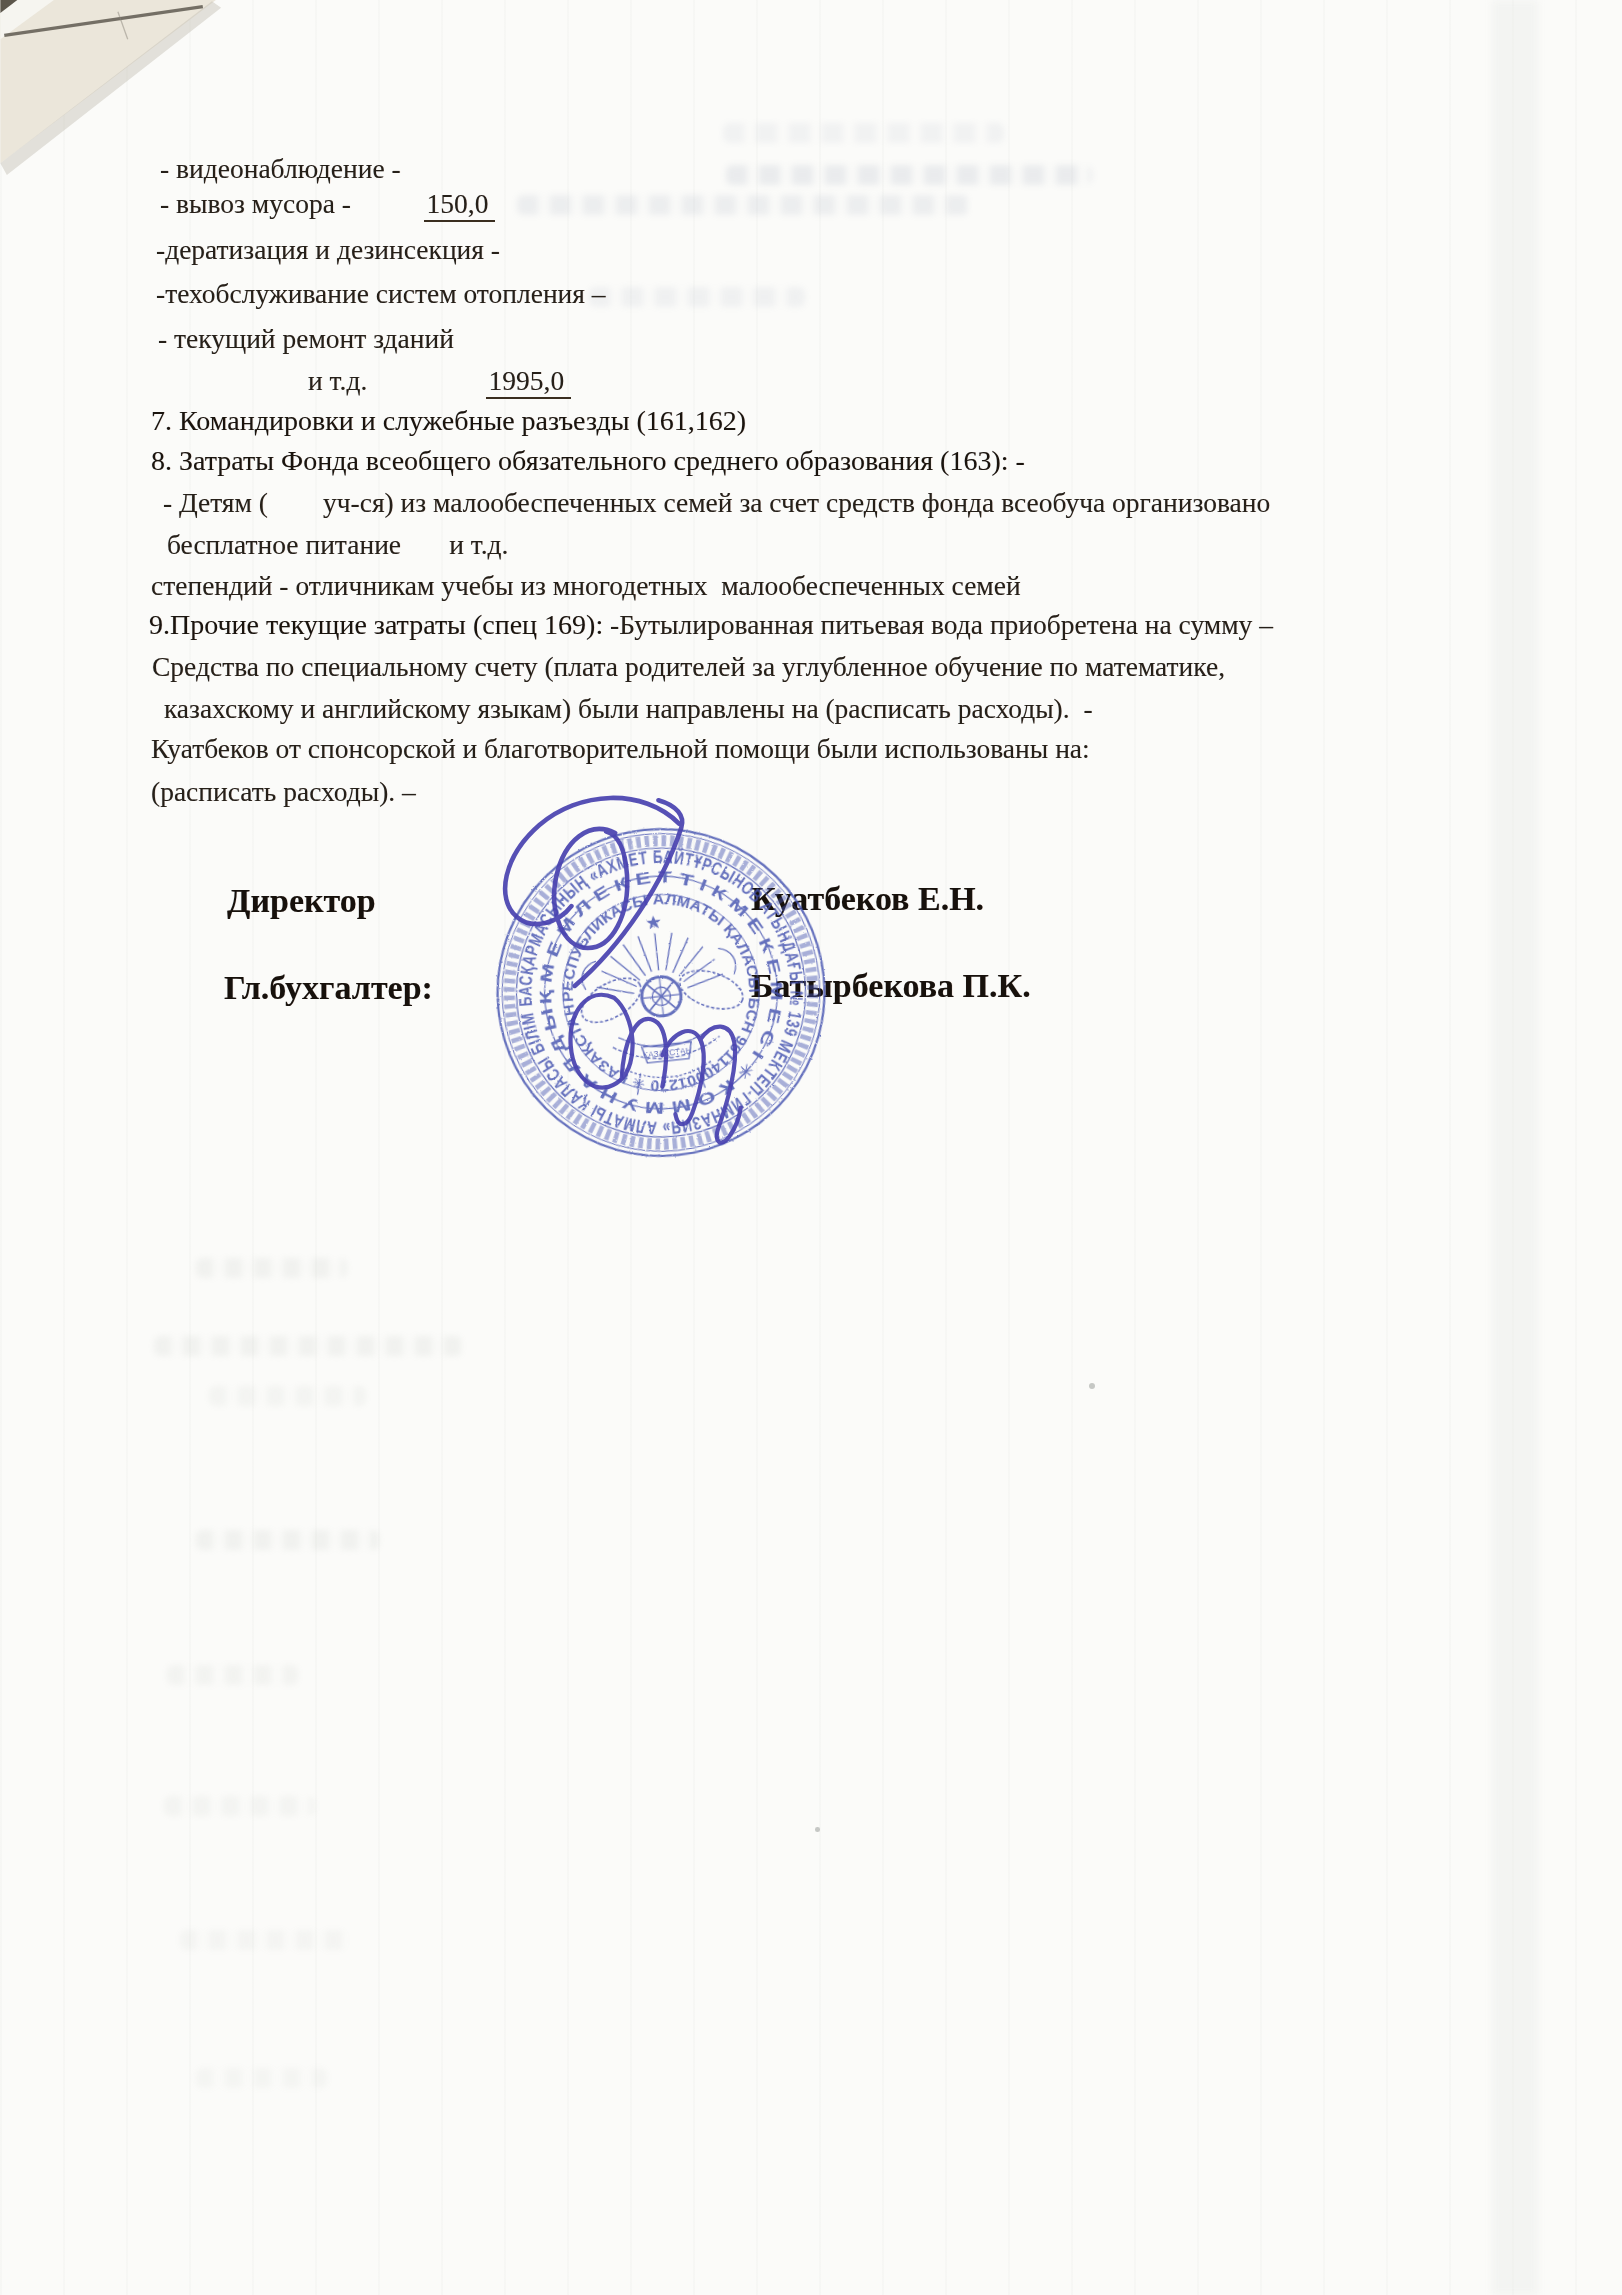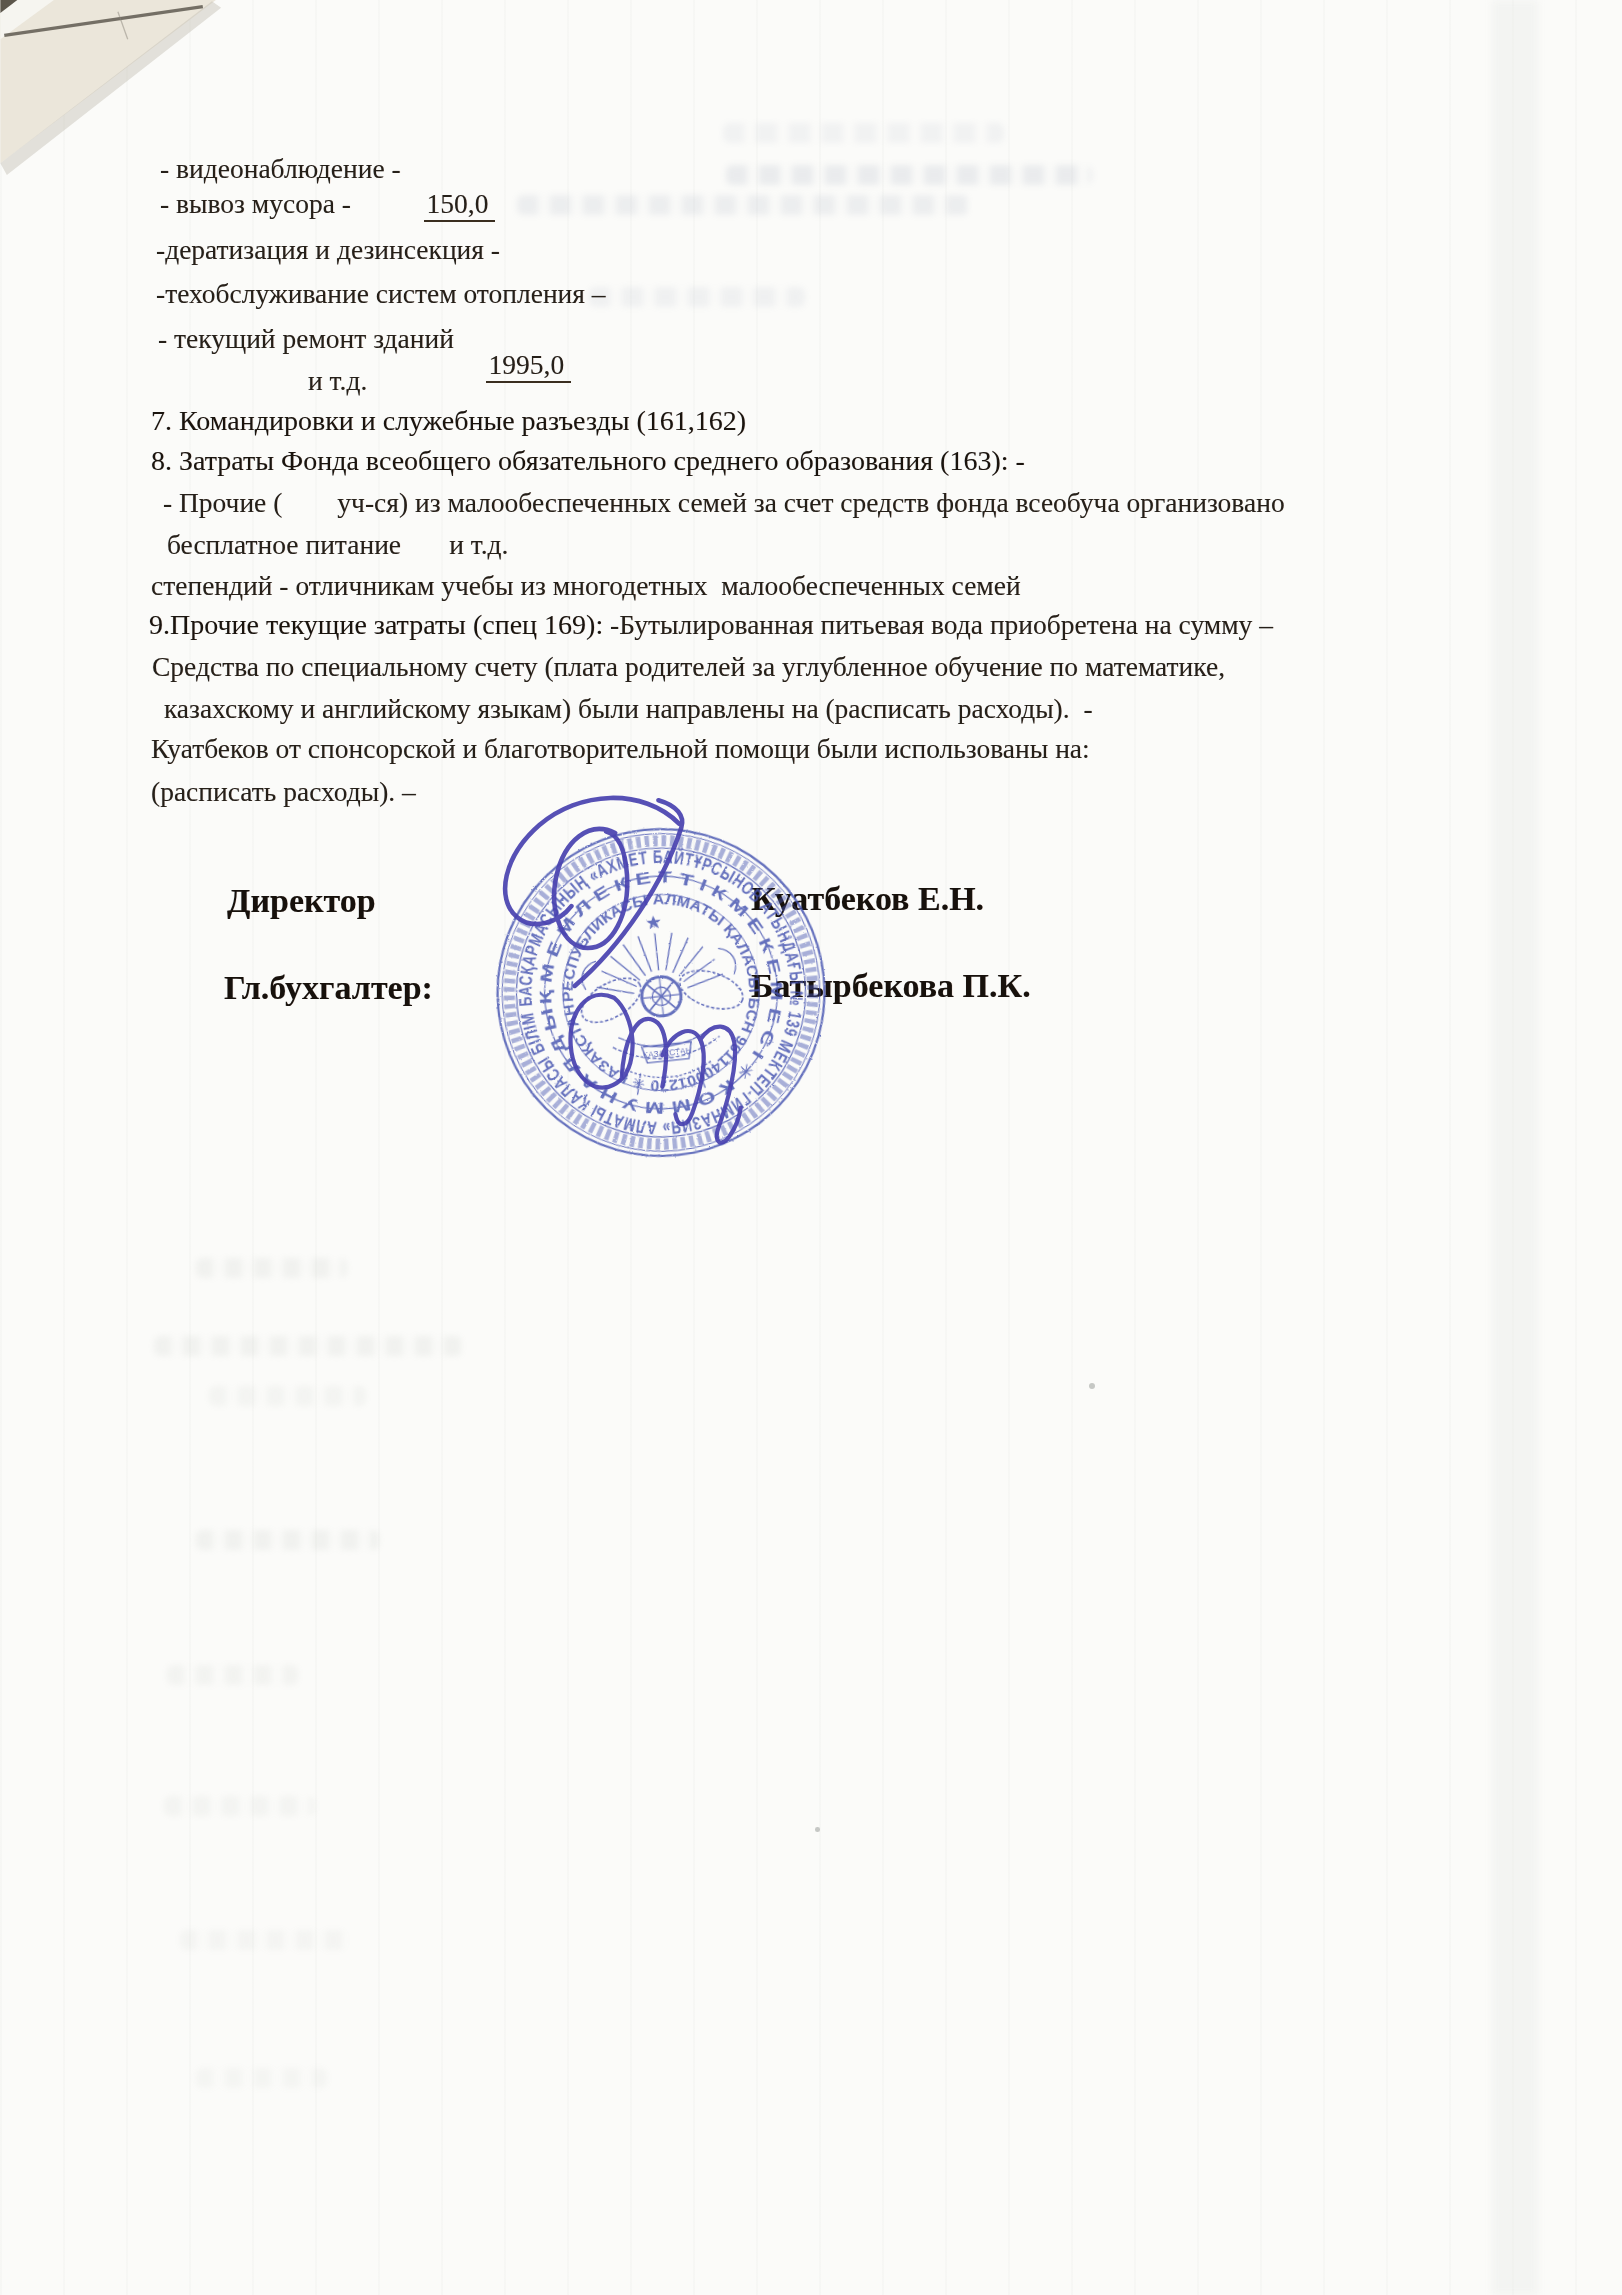--- a/index.html
+++ b/index.html
@@ -68,25 +68,25 @@
 <div class="speck" style="left:1089px;top:1383px;width:5.9px;height:5.9px"></div>
 <div class="speck" style="left:815px;top:1827px;width:4.6px;height:4.6px"></div>
 
 <div class="line" style="left:160px;top:152px">- видеонаблюдение -</div>
 <div class="line" style="left:160px;top:187px">- вывоз мусора -</div>
 <div class="line" style="left:424px;top:187px"><span class="val">150,0</span></div>
 <div class="line" style="left:156px;top:233px">-дератизация и дезинсекция -</div>
 <div class="line" style="left:156px;top:277px">-техобслуживание систем отопления –</div>
 <div class="line" style="left:158px;top:322px">- текущий ремонт зданий</div>
 <div class="line" style="left:308px;top:364px">и т.д.</div>
-<div class="line" style="left:486px;top:348px"><span class="val">1995,0</span></div>
+<div class="line" style="left:486px;top:364px"><span class="val">1995,0</span></div>
 
 <div class="line b" style="left:151px;top:404px">7. Командировки и служебные разъезды (161,162)</div>
 <div class="line b" style="left:151px;top:444px">8. Затраты Фонда всеобщего обязательного среднего образования (163): -</div>
-<div class="line" style="left:156px;top:486px"> - Прочие (        уч-ся) из малообеспеченных семей за счет средств фонда всеобуча организовано</div>
+<div class="line" style="left:156px;top:486px"> - Детям (        уч-ся) из малообеспеченных семей за счет средств фонда всеобуча организовано</div>
 <div class="line" style="left:160px;top:528px"> бесплатное питание       и т.д.</div>
 <div class="line" style="left:151px;top:569px">степендий - отличникам учебы из многодетных  малообеспеченных семей</div>
 <div class="line" style="left:149px;top:608px"><span class="b">9.Прочие текущие затраты (спец 169):</span><span> -Бутылированная питьевая вода приобретена на сумму –</span></div>
 <div class="line" style="left:152px;top:650px">Средства по специальному счету (плата родителей за углубленное обучение по математике,</div>
 <div class="line" style="left:157px;top:692px"> казахскому и английскому языкам) были направлены на (расписать расходы).  -</div>
 <div class="line" style="left:151px;top:732px">Куатбеков от спонсорской и благотворительной помощи были использованы на:</div>
 <div class="line" style="left:151px;top:775px">(расписать расходы). –</div>
 
 <div class="line sig-label" style="left:227px;top:849px">Директор</div>
 <div class="line sig-label" style="left:751px;top:847px">Куатбеков Е.Н.</div>

